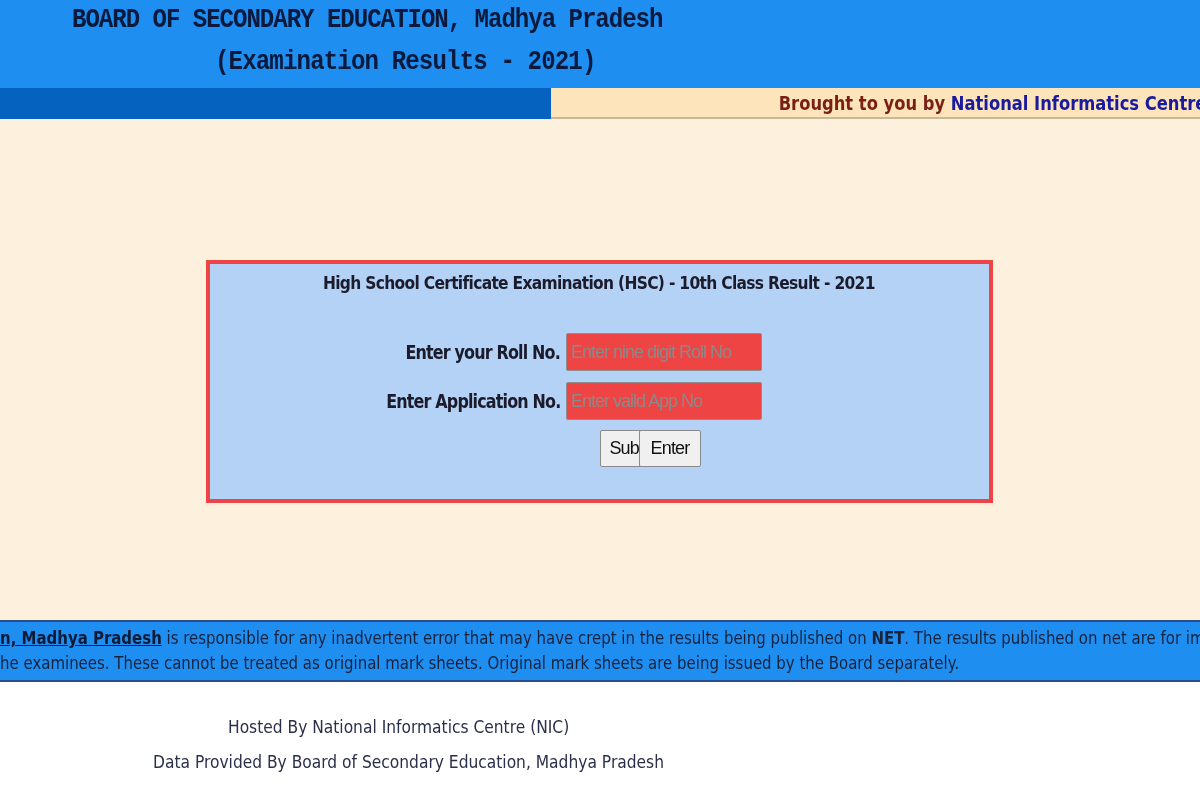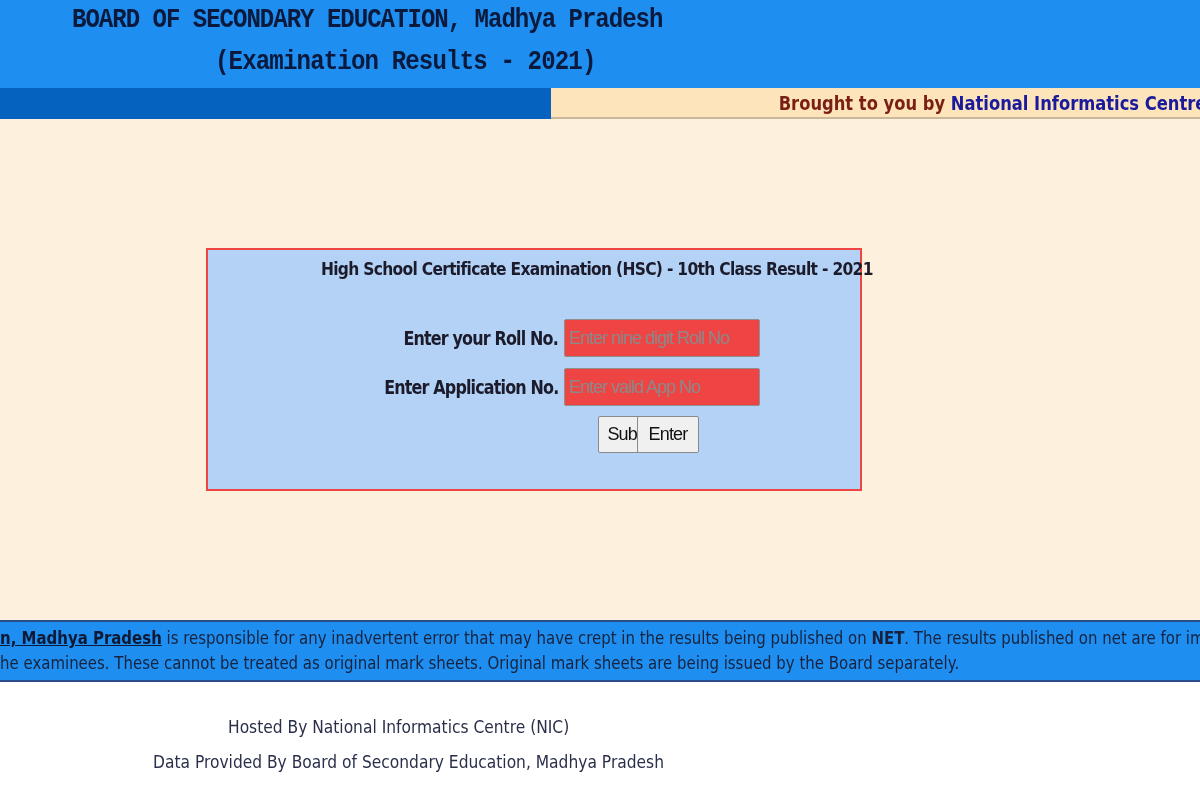--- a/index.html
+++ b/index.html
@@ -10,21 +10,21 @@
     .header-title { position: absolute; left: 72px; top: 4px; font-size: 28px; font-weight: bold; color: #0b1a3c; letter-spacing: -1.2px; transform: scaleX(0.86); transform-origin: left top; white-space: nowrap; }
     .header-sub { position: absolute; left: 215px; top: 46px; font-size: 28px; font-weight: bold; color: #0b1a3c; letter-spacing: -1px; transform: scaleX(0.86); transform-origin: left top; white-space: nowrap; }
 
     .bar { position: absolute; left: 0; top: 88px; width: 1200px; height: 31px; }
     .bar-left { position: absolute; left: 0; top: 0; width: 551px; height: 31px; background: #0563bf; }
     .bar-right { position: absolute; left: 551px; top: 0; width: 649px; height: 31px; background: #fde4bb; border-bottom: 2px solid #c9b99a; }
     .brought { position: absolute; right: -6px; top: 4px; font-size: 19px; font-weight: bold; white-space: nowrap; transform: scaleX(0.86); transform-origin: right top; }
     .brought .b1 { color: #7a1f14; }
     .brought .b2 { color: #1a1a9c; }
 
-    .card { position: absolute; left: 206px; top: 248px; width: 656px; height: 243px; background: #b4d2f5; border: 2px solid #ef4444; }
+    .card { position: absolute; left: 206px; top: 260px; width: 787px; height: 243px; background: #b4d2f5; border: 4px solid #ef4444; }
     .card-title { position: absolute; left: 0; width: 778px; top: 8px; text-align: center; font-size: 18px; font-weight: bold; color: #1b1b2b; letter-spacing: -0.8px; }
     .card-title span { display: inline-block; transform: scaleX(0.86); }
     .row { position: absolute; left: 0; width: 778px; height: 40px; }
     .row-label { position: absolute; right: 428px; top: 8px; font-size: 19px; font-weight: bold; color: #1b1b2b; letter-spacing: -1px; white-space: nowrap; transform: scaleX(0.84); transform-origin: right center; }
     .row-input { position: absolute; left: 356px; top: 0; width: 196px; height: 38px; background: #ef4444; border: 1px solid #8f8f8f; border-radius: 2px; font-size: 18px; padding-left: 4px; color: #222; font-family: "Liberation Sans", sans-serif; }
     .row-input::placeholder { color: #8a8a8a; letter-spacing: -1px; }
     .btn { position: absolute; top: 166px; height: 37px; background: #f0f0f0; border: 1px solid #8a8a8a; border-radius: 2px; font-size: 18px; color: #111; font-family: "Liberation Sans", sans-serif; letter-spacing: -0.8px; }
 
     .disclaimer { position: absolute; left: 0; top: 620px; width: 1200px; height: 62px; background: #1e8ef0; border-top: 2px solid #2a4d8a; border-bottom: 2px solid #2a4d8a; font-size: 17px; color: #18223c; line-height: 25px; padding-top: 4px; }
     .disc-line { white-space: nowrap; transform: scaleX(0.88); transform-origin: left top; }

